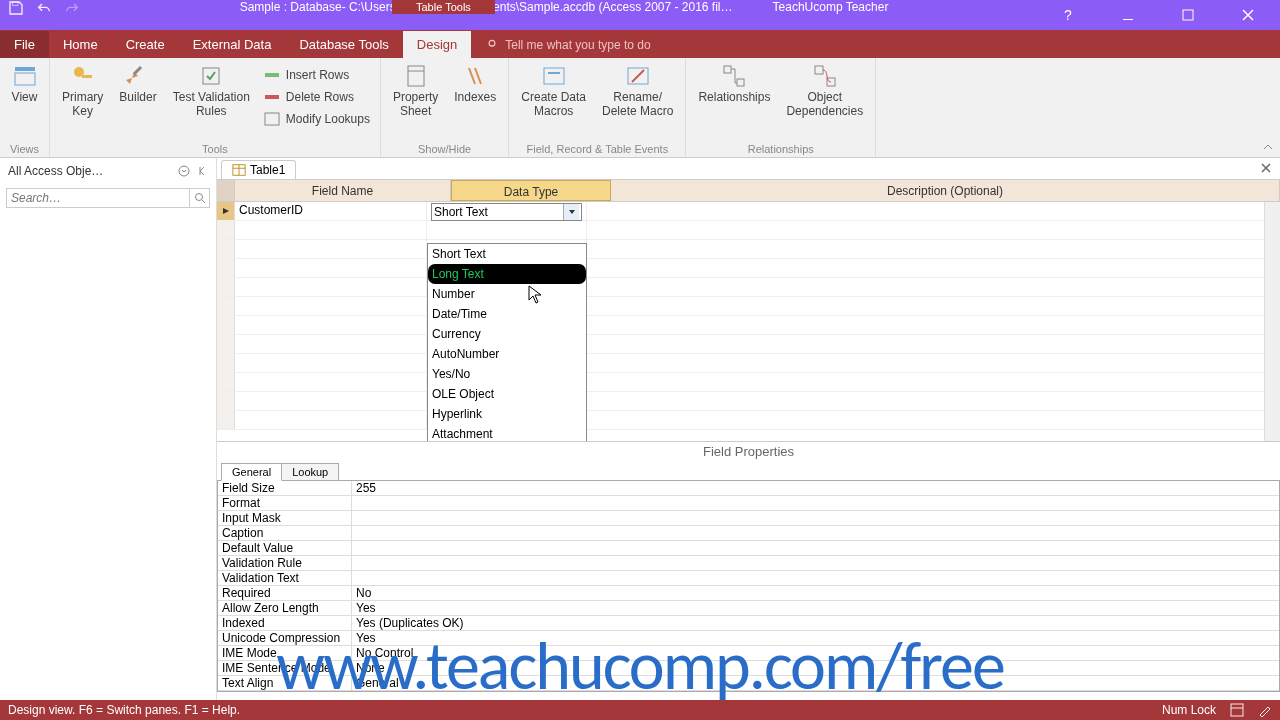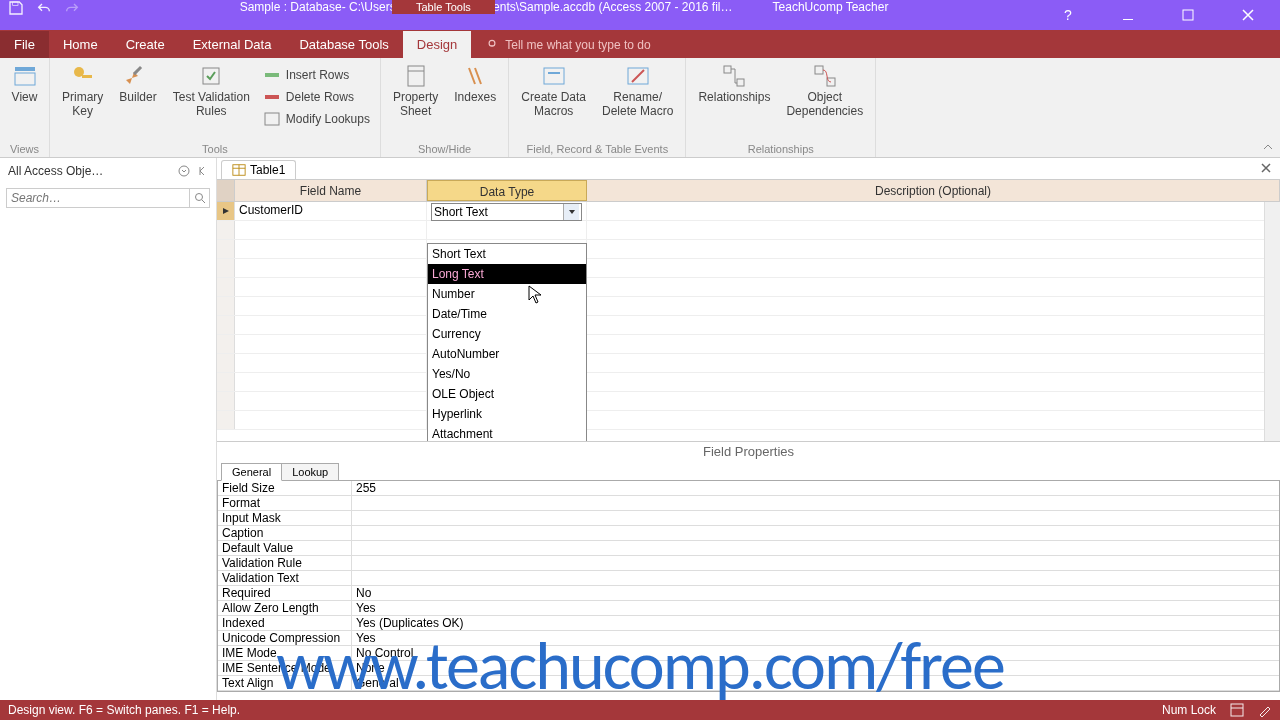--- a/index.html
+++ b/index.html
@@ -35,36 +35,36 @@
 .nav-search input{flex:1;border:none;padding:2px 4px;font-style:italic;font-size:12px;outline:none;color:#888;}
 .nav-search .mag{width:20px;display:flex;align-items:center;justify-content:center;border-left:1px solid #ccc;}
 .content{flex:1;display:flex;flex-direction:column;}
 .objtab-bar{height:22px;display:flex;align-items:flex-end;padding-left:4px;border-bottom:1px solid #ccc;position:relative;}
 .objtab{display:flex;align-items:center;gap:4px;padding:2px 10px;border:1px solid #ccc;border-bottom:none;background:#fff;font-size:12px;border-radius:3px 3px 0 0;}
 .objtab svg{width:14px;height:14px;}
 .obj-close{position:absolute;right:8px;top:4px;}
 .grid-head{display:flex;height:22px;background:#f3e5d8;border-bottom:1px solid #ccc;}
 .gh-sel{width:18px;border-right:1px solid #ccc;background:#e0d2c4;}
 .gh{border-right:1px solid #ccc;text-align:center;line-height:22px;font-size:12px;color:#333;}
-.gh-fn{width:192px;}
+.gh-fn{width:216px;}
 .gh-dt{width:160px;background:#f5d889;border:1px solid #c9a958;}
 .gh-desc{flex:1;}
 .grid-body{position:relative;height:240px;overflow:hidden;border-bottom:1px solid #ccc;}
 .grow{display:flex;height:19px;border-bottom:1px solid #eee;}
 .gsel{width:18px;border-right:1px solid #ddd;background:#f3f0ed;}
 .gsel.cur{background:#e8c686;display:flex;align-items:center;justify-content:center;}
 .gcell{border-right:1px solid #eee;padding:1px 4px;font-size:12px;}
 .gc-fn{width:192px;}
 .gc-dt{width:160px;position:relative;}
 .gc-desc{flex:1;}
 .dt-sel{border:1px solid #888;height:18px;display:flex;align-items:center;justify-content:space-between;padding:0 2px;background:#fff;}
 .dt-sel .dd{width:16px;height:16px;border-left:1px solid #aaa;background:#e7eef7;display:flex;align-items:center;justify-content:center;}
 .dropdown{position:absolute;top:41px;left:210px;width:160px;border:1px solid #888;background:#fff;z-index:10;}
 .dropdown div{padding:1px 4px;font-size:12px;line-height:18px;}
-.dropdown div.hl{background:#000;color:#f9a8d4;}
+.dropdown div.hl{background:#000;color:#22c55e;border-radius:7px;}
 .scroll-v{position:absolute;right:0;top:0;width:16px;height:100%;background:#f0f0f0;border-left:1px solid #ddd;}
 .fp-title{text-align:center;font-size:13px;color:#666;padding:2px;}
 .fp-area{display:flex;flex:1;}
 .fp-left{flex:1;}
 .fp-tabs{display:flex;padding:2px 0 0 4px;}
 .fp-tab{padding:2px 10px;border:1px solid #aaa;font-size:11px;background:#f4f4f4;margin-right:-1px;}
 .fp-tab.active{background:#fff;border-bottom:1px solid #fff;position:relative;z-index:1;}
 .fp-grid{border:1px solid #aaa;margin-top:-1px;}
 .fp-row{display:flex;height:15px;border-bottom:1px solid #ddd;font-size:11px;}
 .fp-k{width:134px;padding:0 4px;border-right:1px solid #ddd;}

